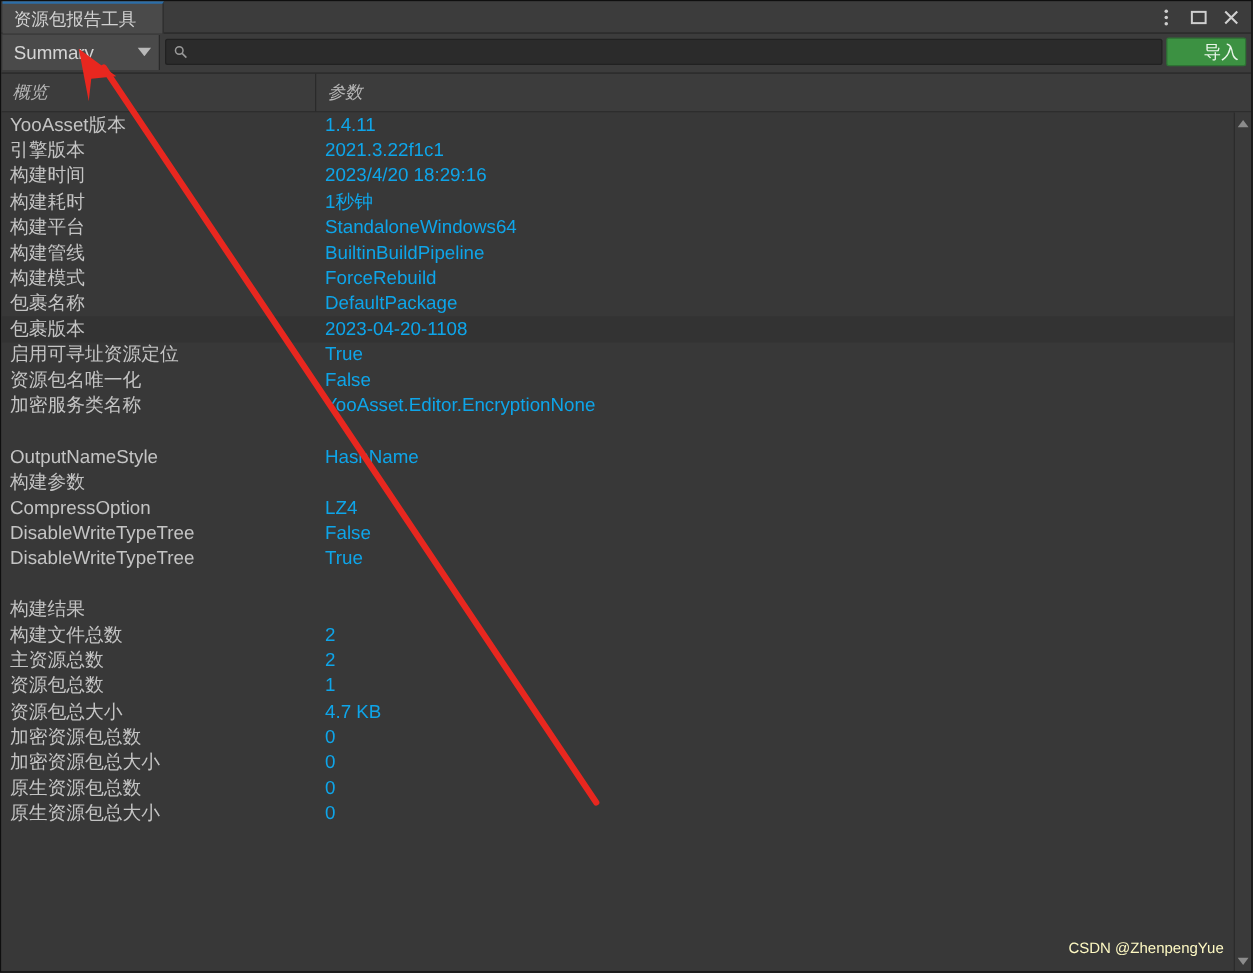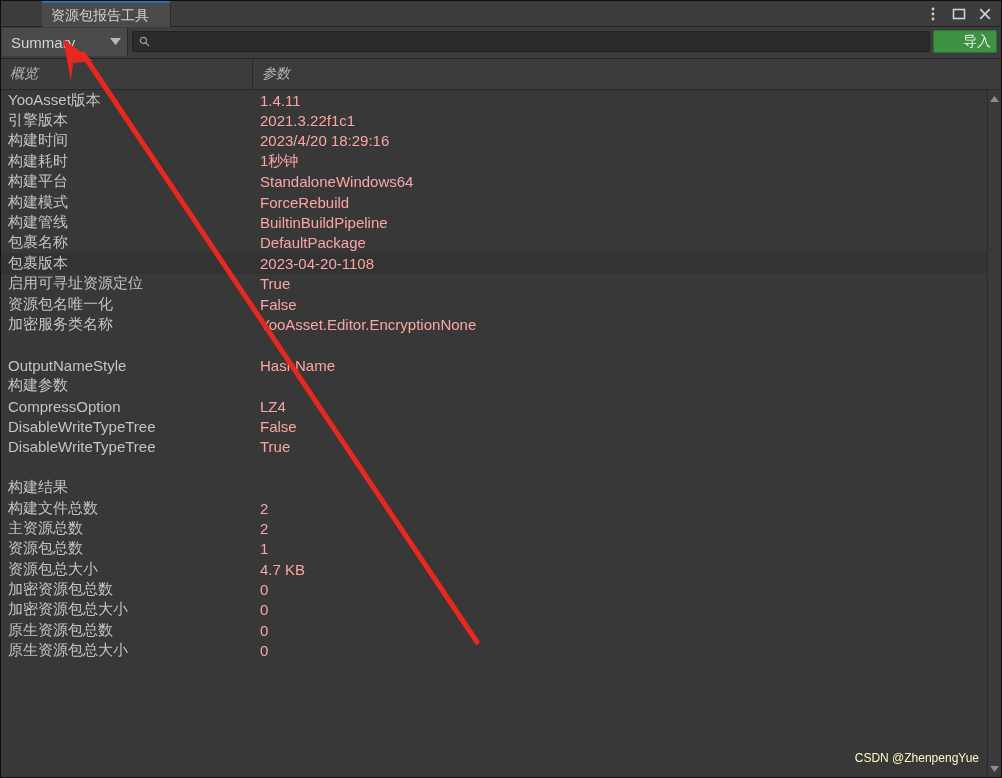--- a/index.html
+++ b/index.html
@@ -25,21 +25,20 @@
     border-bottom: 1px solid #232323;
   }
   #tab {
     position: absolute; left: 1px; top: 0;
     width: 129px; height: 26px;
     background: #4a4a4a;
     border-top: 2px solid #2c6ea8;
     border-right: 1px solid #2a2a2a;
     display: flex; align-items: center;
     padding-left: 9px;
-    margin-left: 40px;
   }
   #tab-label {
     color: #d2d2d2; font-size: 14px; line-height: 1;
     white-space: nowrap;
   }
   #winctl {
     position: absolute; right: 4px; top: 0;
     height: 26px; display: flex; align-items: center; gap: 2px;
   }
   .wbtn {
@@ -131,21 +130,21 @@
     display: flex; align-items: center;
   }
   .row.alt { background: #333333; }
   .cell-k {
     position: absolute; left: 7px;
     color: #c4c4c4; font-size: 15px;
     white-space: nowrap;
   }
   .cell-v {
     position: absolute; left: 259px;
-    color: #fca5a5; font-size: 15px;
+    color: #0ea5e9; font-size: 15px;
     white-space: nowrap;
   }
   .row.spacer { height: 20.4px; }
 
   
   #scrollbar {
     position: absolute; right: 0; top: 89px;
     width: 14px; height: 687px;
     background: #3a3a3a;
     border-left: 1px solid #2b2b2b;
@@ -251,26 +250,26 @@
       </div>
       <div class="row">
         <span class="cell-k">构建耗时</span>
         <span class="cell-v">1秒钟</span>
       </div>
       <div class="row">
         <span class="cell-k">构建平台</span>
         <span class="cell-v">StandaloneWindows64</span>
       </div>
       <div class="row">
+        <span class="cell-k">构建管线</span>
+        <span class="cell-v">BuiltinBuildPipeline</span>
+      </div>
+      <div class="row">
         <span class="cell-k">构建模式</span>
         <span class="cell-v">ForceRebuild</span>
-      </div>
-      <div class="row">
-        <span class="cell-k">构建管线</span>
-        <span class="cell-v">BuiltinBuildPipeline</span>
       </div>
       <div class="row">
         <span class="cell-k">包裹名称</span>
         <span class="cell-v">DefaultPackage</span>
       </div>
       <div class="row alt">
         <span class="cell-k">包裹版本</span>
         <span class="cell-v">2023-04-20-1108</span>
       </div>
       <div class="row">

